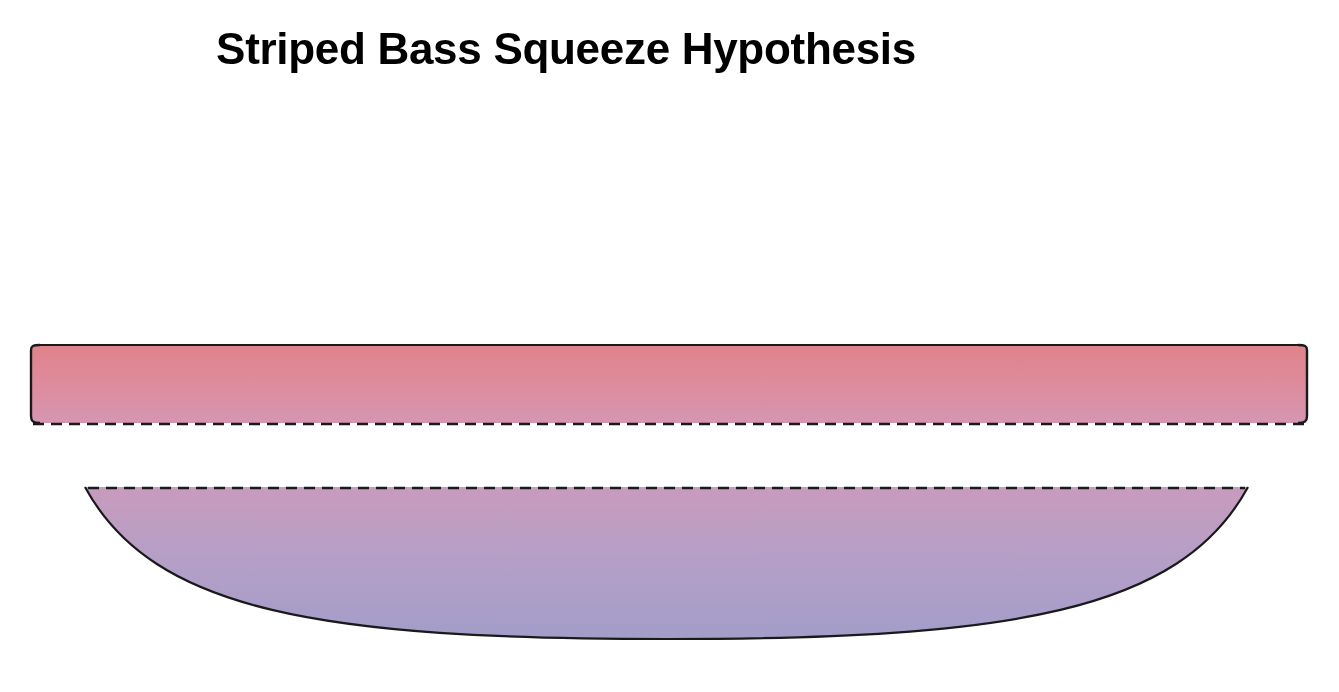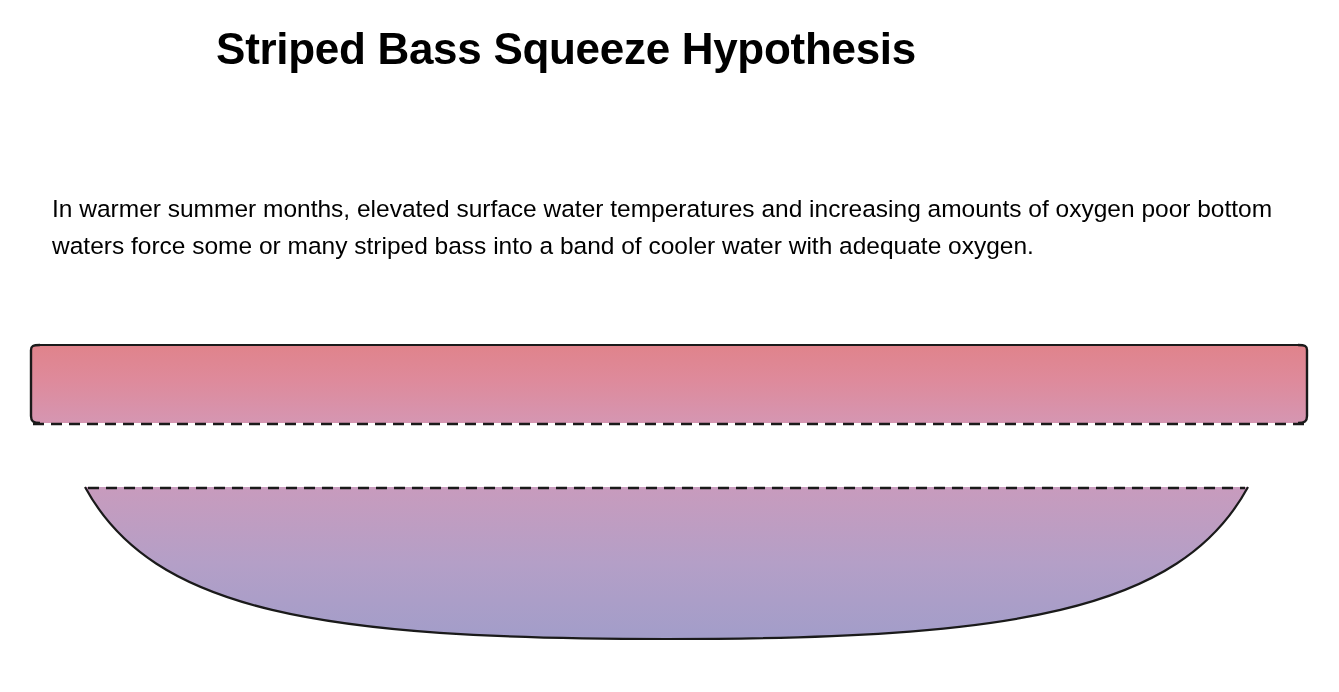--- a/index.html
+++ b/index.html
@@ -63,21 +63,20 @@
     left: 0;
   }
 </style>
 </head>
 <body>
 
 <div class="page">
 
   <div class="title">Striped Bass Squeeze Hypothesis</div>
 
-  <div class="intro">In warmer summer months, elevated surface water temperatures and increasing amounts of oxygen poor bottom waters force some or many striped bass into a band of cooler water with adequate oxygen.</div>
 
   <div class="diagram">
 
     <svg width="1339" height="310" viewBox="0 0 1339 310">
       <defs>
         <linearGradient id="gradTop" x1="0" y1="0" x2="0" y2="1">
           <stop offset="0%" stop-color="#e0838b"></stop>
           <stop offset="45%" stop-color="#de8a9b"></stop>
           <stop offset="100%" stop-color="#d596b2"></stop>
         </linearGradient>

